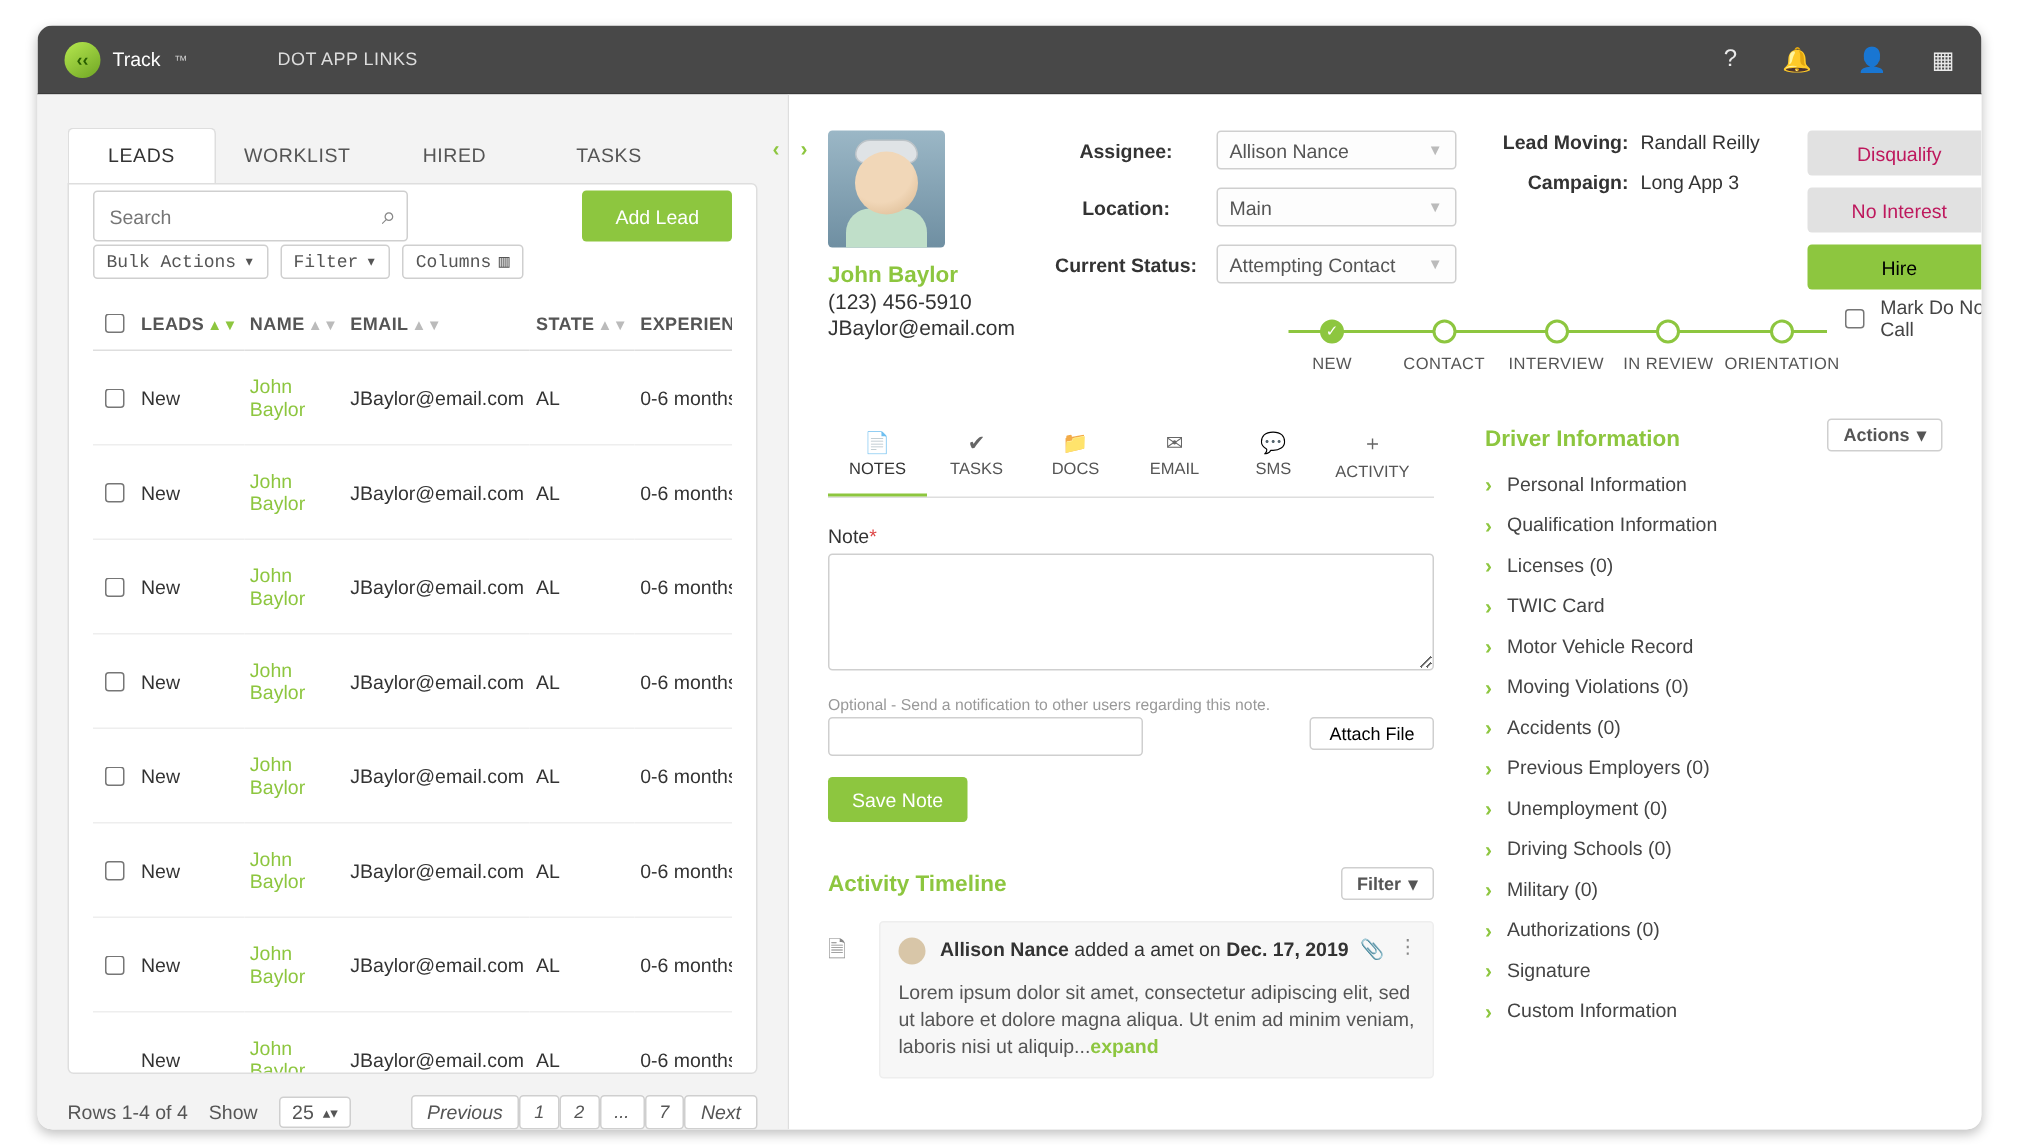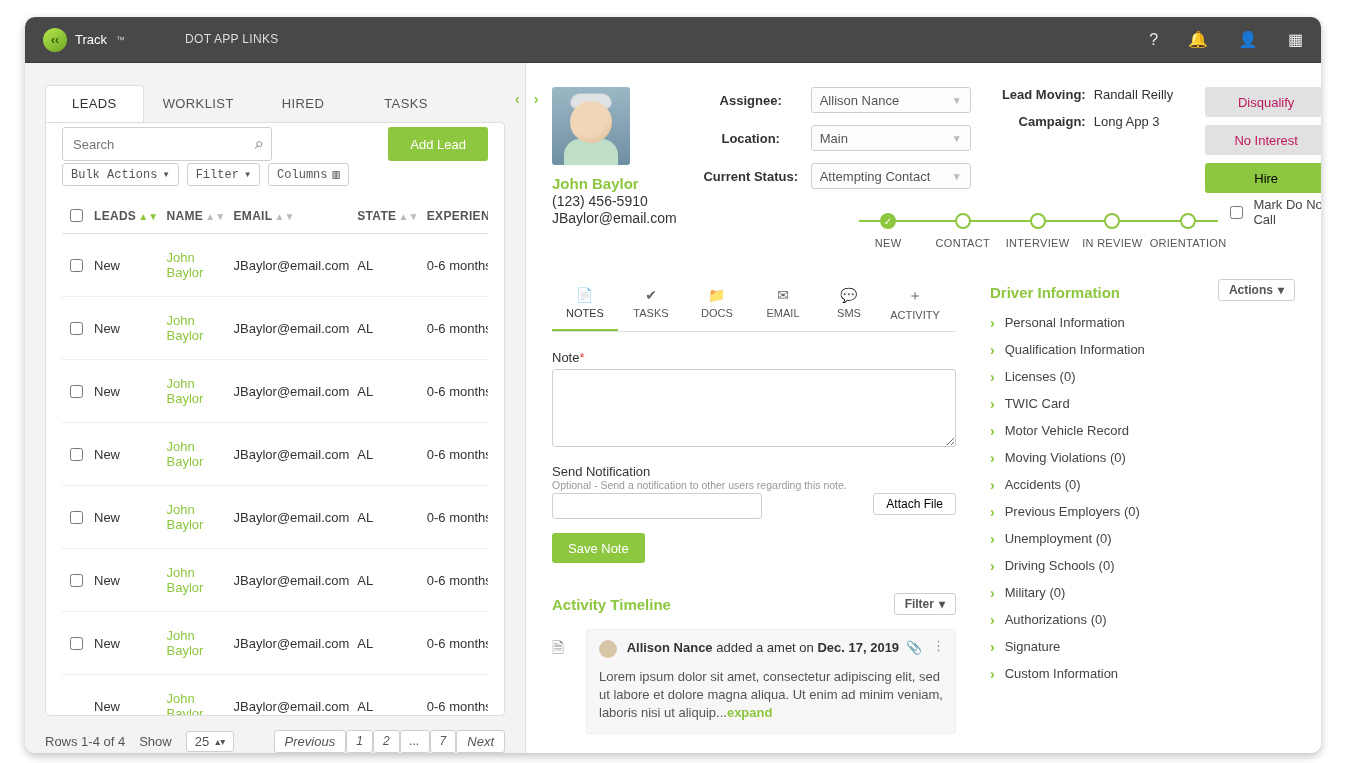--- a/index.html
+++ b/index.html
@@ -508,21 +508,20 @@
               <div class="dtab">
                   <span class="ico">＋</span>
                   <span>ACTIVITY</span>
                 </div>
             </div>
 
             <div class="note-label"><span>Note</span><span class="req">*</span></div>
             <textarea class="note-area" style=""></textarea>
 
             <div class="send-notif">
-              <div>Send Notification</div>
               <div class="tiny">Optional - Send a notification to other users regarding this note.</div>
               <div class="notif-row">
                 <textarea class="notif-input" style=""></textarea>
                 <button class="attach">Attach File</button>
               </div>
             </div>
             <button class="btn green save-note">Save Note</button>
 
             <div class="timeline-title">
               <span>Activity Timeline</span>

